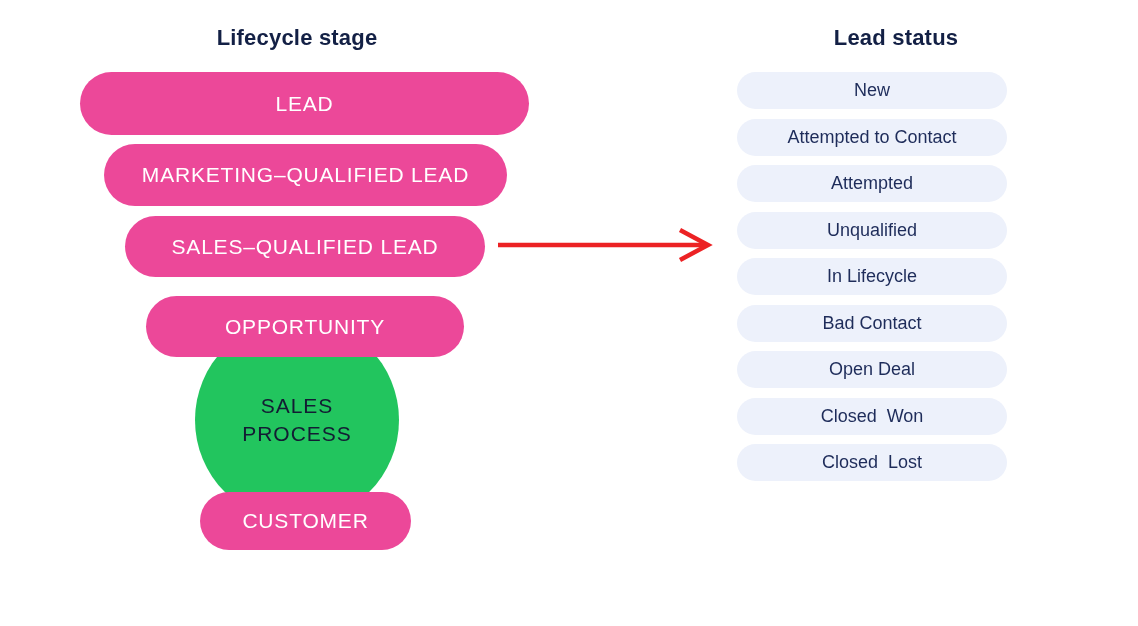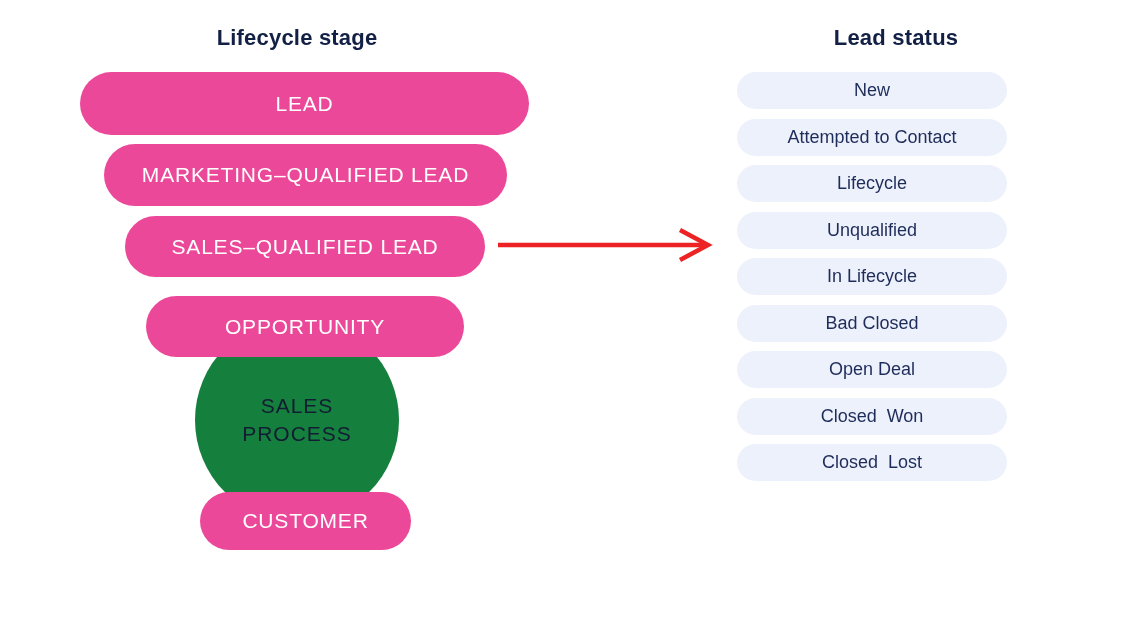--- a/index.html
+++ b/index.html
@@ -26,21 +26,21 @@
   }
   .stage-lead { left:  80px; top:  72px; width: 449px; height: 63px; }
   .stage-mql  { left: 104px; top: 144px; width: 403px; height: 62px; }
   .stage-sql  { left: 125px; top: 216px; width: 360px; height: 61px; }
   .stage-opp  { left: 146px; top: 296px; width: 318px; height: 61px; }
   .stage-cust { left: 200px; top: 492px; width: 211px; height: 58px; }
 
   .process-circle {
     position: absolute; z-index: 1;
     left: 195px; top: 318px; width: 204px; height: 204px;
-    border-radius: 50%; background: #15803d;
+    border-radius: 50%; background: #22c55e;
     display: flex; align-items: center; justify-content: center;
   }
   .process-label {
     text-align: center; color: #131C33;
     font-size: 21px; letter-spacing: 1px; line-height: 28px;
   }
 
   .arrow-svg { position: absolute; left: 492px; top: 226px; z-index: 3; }
 
   .status-list {
@@ -80,22 +80,22 @@
   <div class="stage stage-cust">CUSTOMER</div>
 
   <svg class="arrow-svg" width="230" height="40" viewBox="0 0 230 40">
     <line x1="6" y1="19" x2="212" y2="19" stroke="#EC2224" stroke-width="4.5"></line>
     <polyline points="188,4 216,19 188,34" fill="none" stroke="#EC2224" stroke-width="4.5" stroke-linejoin="miter"></polyline>
   </svg>
 
   <div class="status-list">
     <div class="status-pill">New</div>
     <div class="status-pill">Attempted to Contact</div>
-    <div class="status-pill">Lifecycle</div>
+    <div class="status-pill">Attempted</div>
     <div class="status-pill">Unqualified</div>
     <div class="status-pill">In Lifecycle</div>
-    <div class="status-pill">Bad Closed</div>
+    <div class="status-pill">Bad Contact</div>
     <div class="status-pill">Open Deal</div>
     <div class="status-pill">Closed  Won</div>
     <div class="status-pill">Closed  Lost</div>
   </div>
 
 </div>
 
 </body></html>

